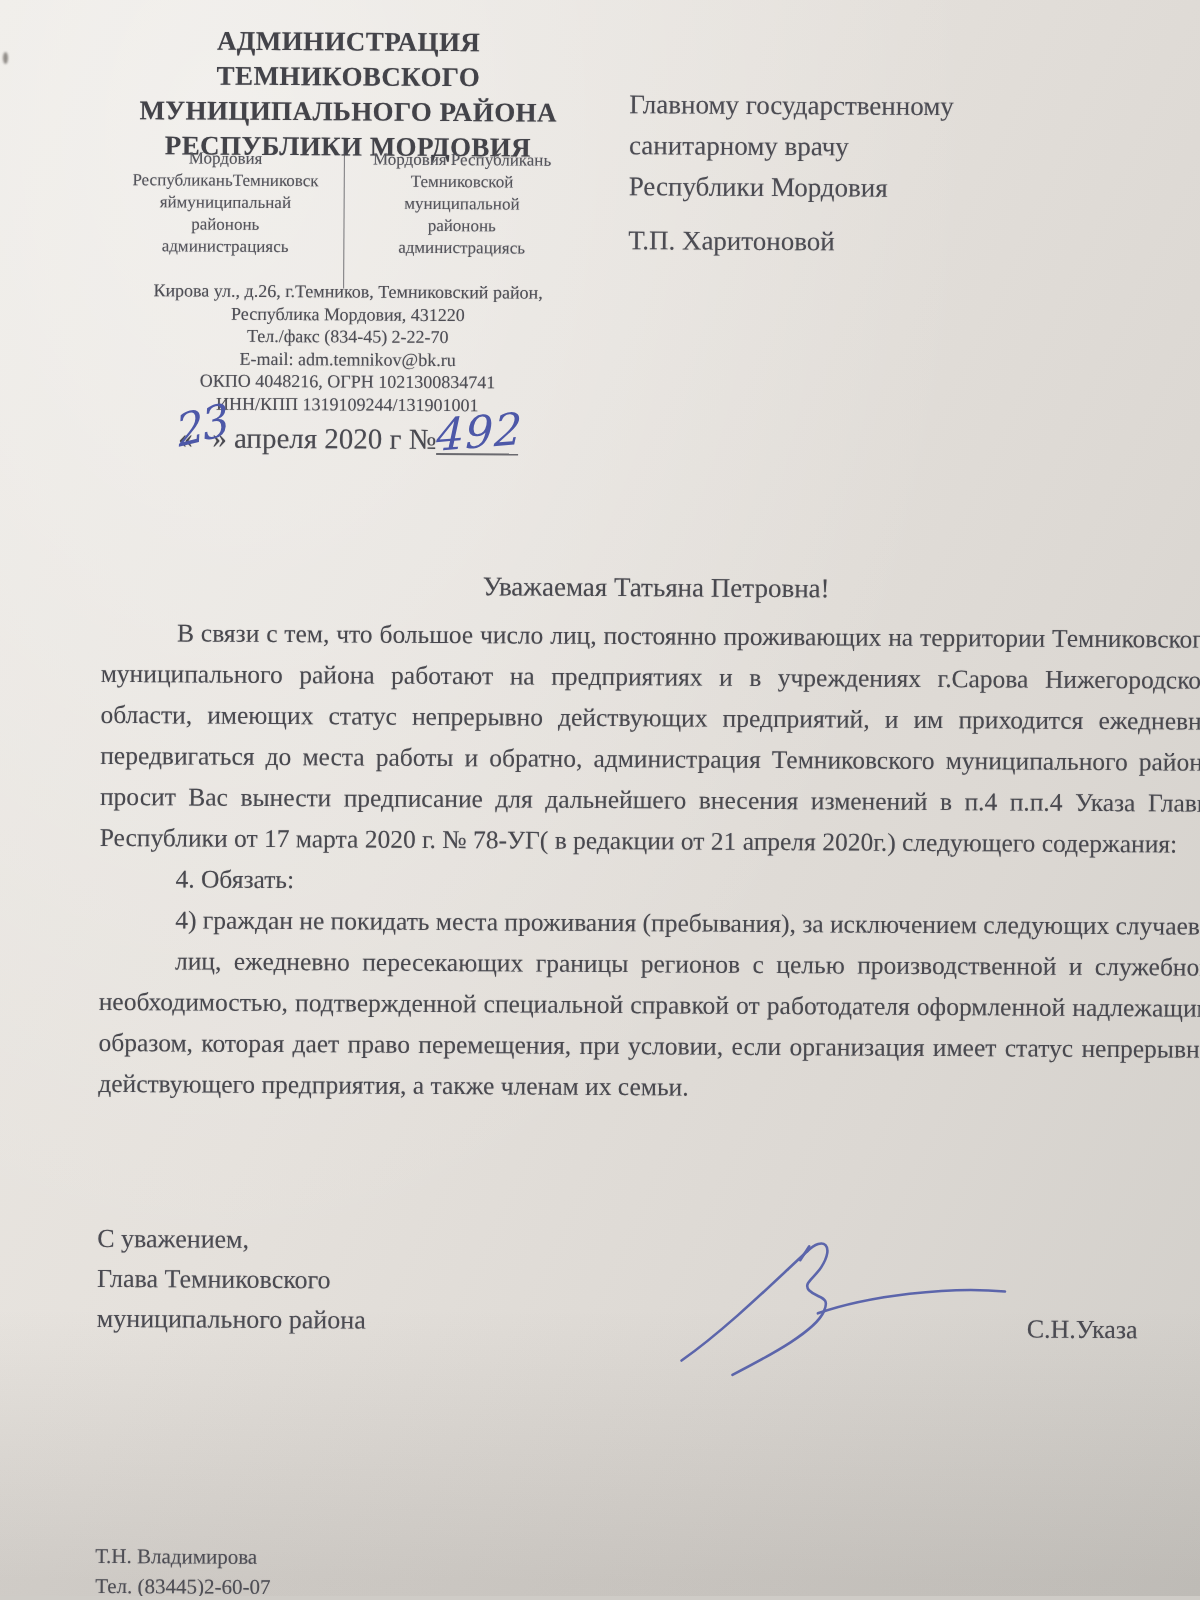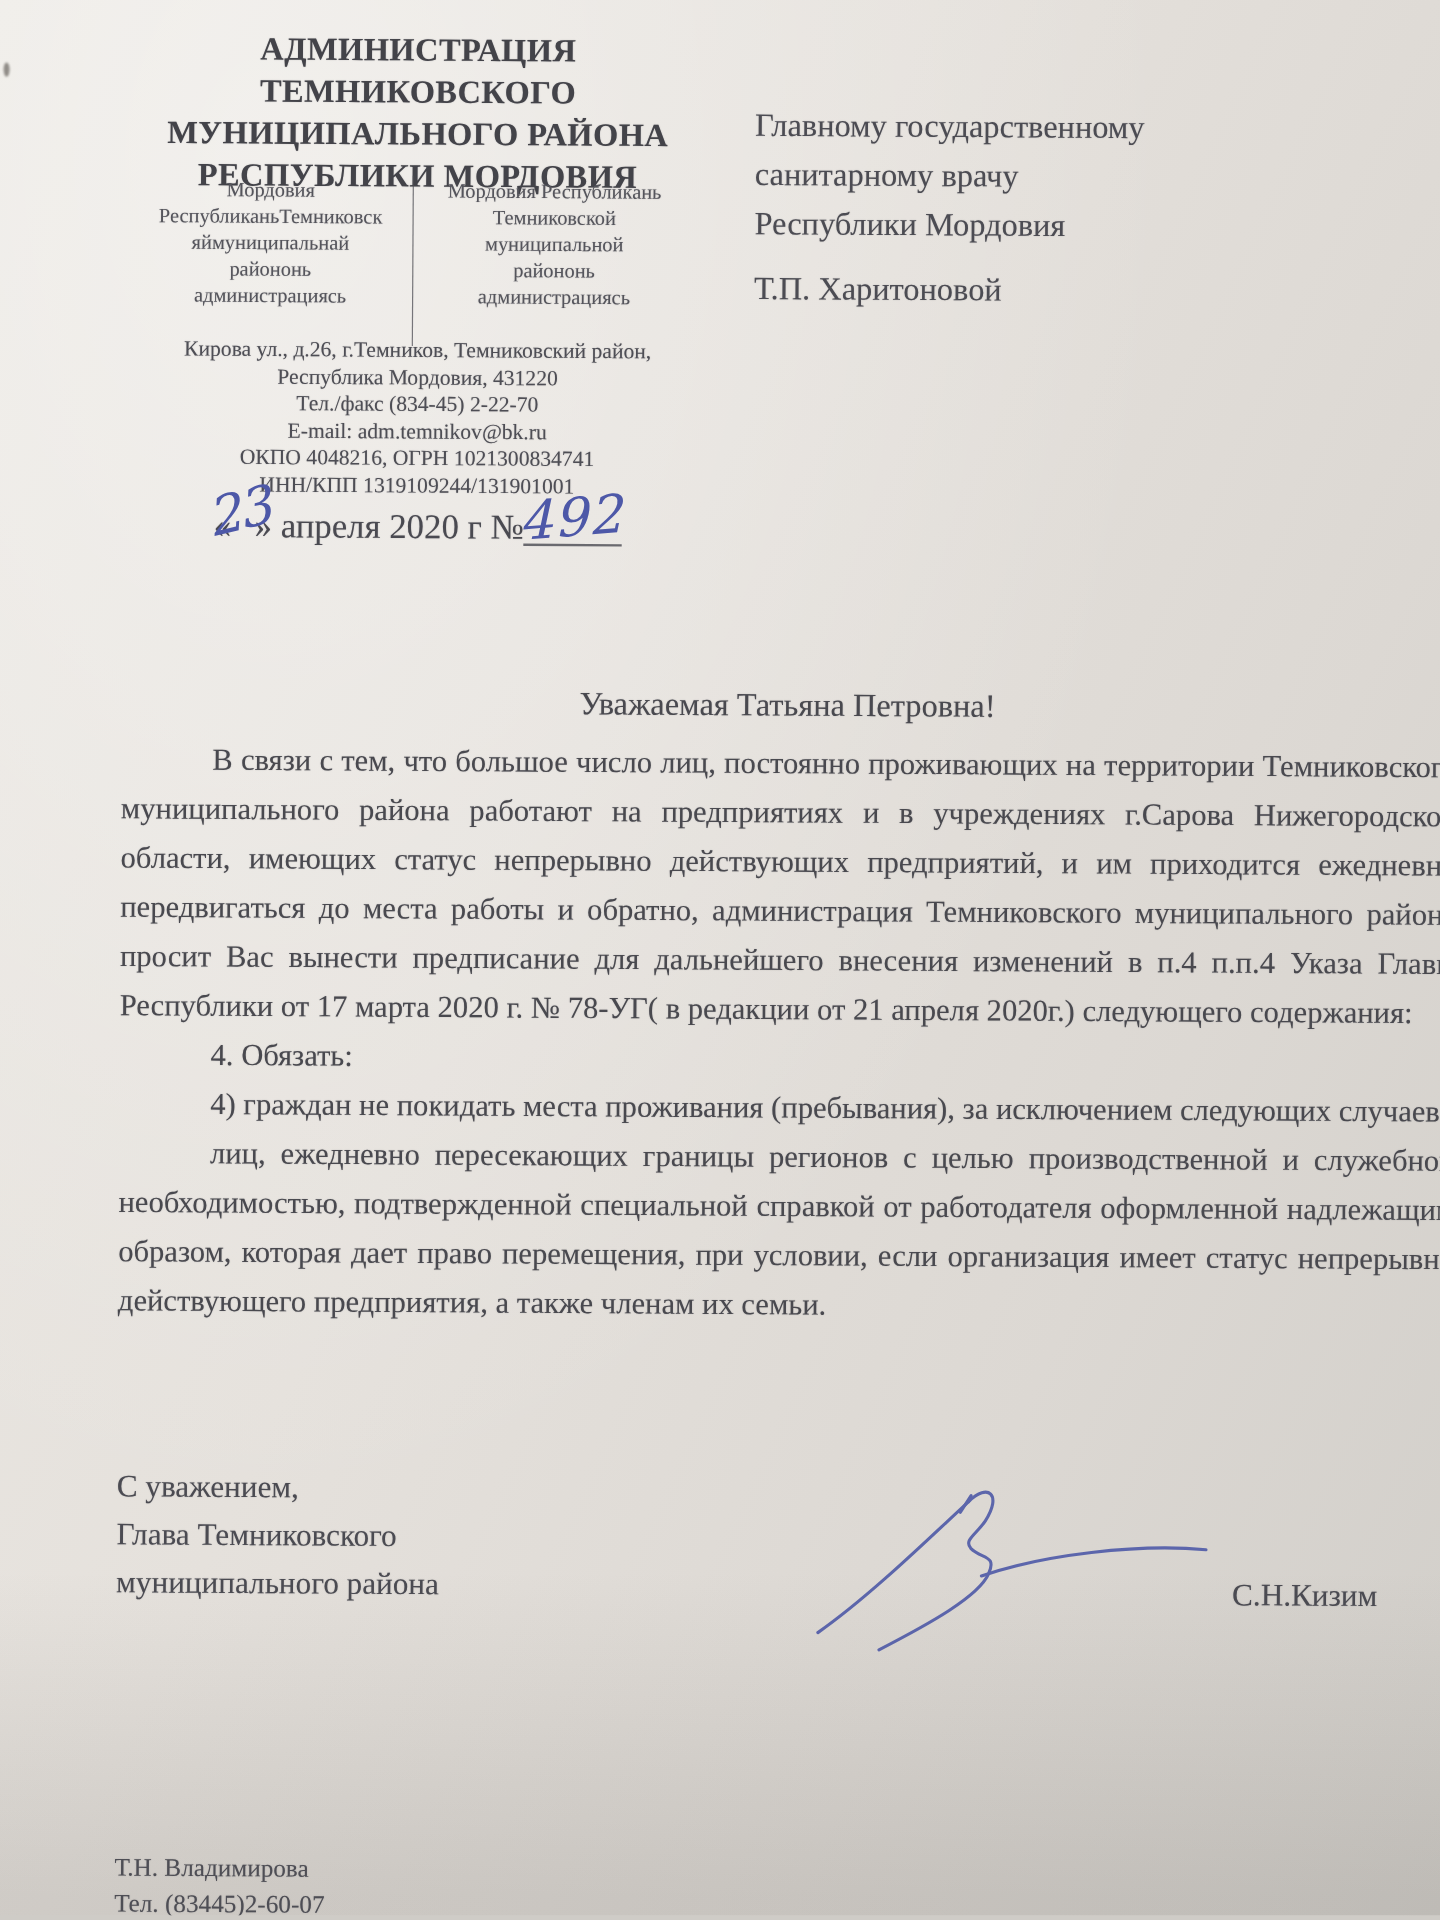--- a/index.html
+++ b/index.html
@@ -127,21 +127,21 @@
 
     <svg class="signature-svg" viewBox="0 0 360 150" aria-hidden="true">
       <g fill="none" stroke="#4a56a6" stroke-width="2.6" stroke-linecap="round" stroke-linejoin="round" opacity="0.88">
         <path d="M 25 128 C 70 96, 122 44, 150 18"></path>
         <path d="M 143 27 L 152 13"></path>
         <path d="M 150 18 C 166 2, 178 12, 164 34 C 156 46, 146 50, 152 57 C 161 66, 174 62, 167 78 C 159 97, 118 120, 76 142"></path>
         <path d="M 161 80 C 212 62, 292 52, 348 57"></path>
       </g>
     </svg>
 
-    <div class="signer-name ink">С.Н.Кизим</div>
+    <div class="signer-name ink">С.Н.Указа</div>
 
     <div class="footer ink">
       <div>Т.Н. Владимирова</div>
       <div>Тел. (83445)2-60-07</div>
     </div>
 
   </div>
 </div>
 
 </body></html>

